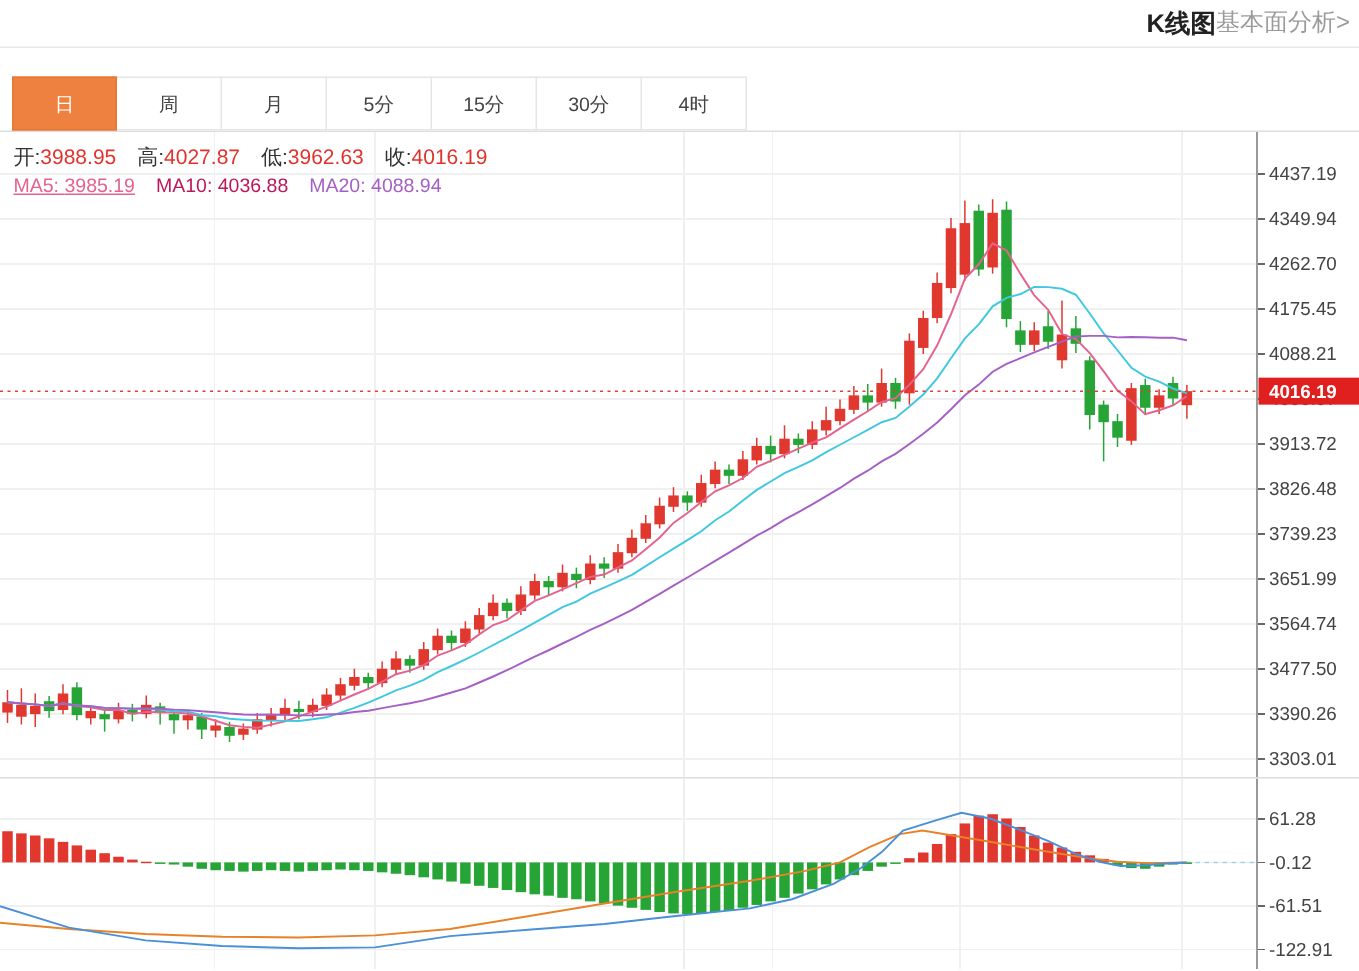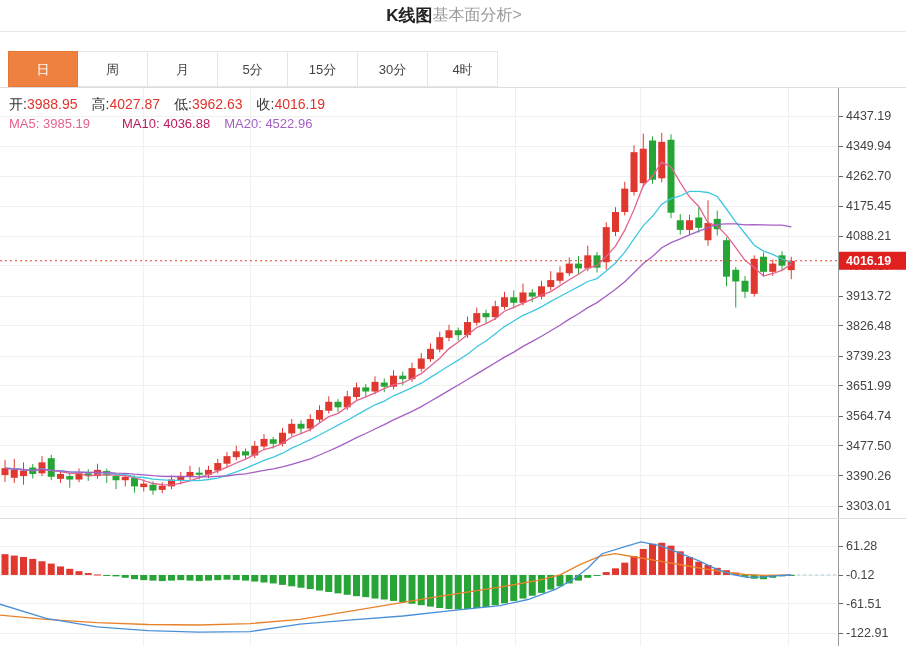--- a/index.html
+++ b/index.html
@@ -1,31 +1,31 @@
 <!DOCTYPE html>
 <html><head>
 <meta charset="utf-8">
 <style>
   html,body{margin:0;padding:0;background:#fff;}
   body{width:906px;height:647px;overflow:hidden;font-family:"Liberation Sans","DejaVu Sans",sans-serif;position:relative;}
-  .titlebar{height:32px;border-bottom:1px solid #e8e8e8;display:flex;justify-content:center;align-items:center;padding:0 6px 0 8px;box-sizing:border-box;}
+  .titlebar{height:32px;border-bottom:1px solid #e8e8e8;display:flex;justify-content:flex-end;align-items:center;padding:0 6px 0 8px;box-sizing:border-box;}
   .title{font-size:17px;font-weight:bold;color:#222;}
   .fa-link{font-size:16px;color:#9a9a9a;cursor:pointer;}
   .tabs{margin-top:19px;height:37px;display:flex;padding-left:8px;border-bottom:1px solid #ddd;box-sizing:border-box;background:#fff;}
   .tab{width:70px;height:36px;line-height:36px;text-align:center;font-size:13px;color:#444;background:#fff;border:1px solid #e5e5e5;border-left:none;box-sizing:border-box;cursor:pointer;}
   .tab:first-child{border-left:1px solid #e5e5e5;}
   .tab.active{background:#ee8040;border-color:#e87636;color:#fff;}
   .chart-wrap{position:relative;}
   svg{display:block;}
   svg text{font-family:"Liberation Sans","DejaVu Sans",sans-serif;}
   .legend1{position:absolute;top:8px;left:9px;font-size:14px;white-space:nowrap;}
   .legend1 .lbl{color:#333;}
   .legend1 .val{color:#e0332c;margin-right:14px;}
   .legend2{position:absolute;top:28px;left:9px;font-size:13px;white-space:nowrap;}
-  .legend2 .ma5{color:#e4638e;margin-right:32px;}
+  .legend2 .ma5{color:#e4638e;margin-right:14px;text-decoration:underline;}
   .legend2 .ma10{color:#be185d;margin-right:14px;}
   .legend2 .ma20{color:#a55fc5;}
   .legend3{position:absolute;top:5px;left:9px;font-size:12.5px;white-space:nowrap;}
   .legend3 .macd{color:#e05048;margin-right:14px;}
   .legend3 .diff{color:#4a90d9;margin-right:14px;}
   .legend3 .dea{color:#e8822a;}
 </style>
 </head>
 <body>
 
@@ -272,21 +272,21 @@
       <line x1="0" y1="172.76538115643012" x2="838" y2="172.76538115643012" stroke="#e0402e" stroke-dasharray="2,3"></line>
       <rect x="839" y="163.76538115643012" width="67" height="18" fill="#e01f1f"></rect>
       <text x="846" y="177.26538115643012" font-size="12.5" fill="#fff" font-weight="bold">4016.19</text>
       <line x1="838" y1="0" x2="838" y2="431" stroke="#999" shape-rendering="crispEdges"></line>
       <line x1="0" y1="430.5" x2="906" y2="430.5" stroke="#ddd" shape-rendering="crispEdges"></line>
     </svg>
   <div class="legend1">
     <span class="lbl">开:</span><span class="val">3988.95</span><span class="lbl">高:</span><span class="val">4027.87</span><span class="lbl">低:</span><span class="val">3962.63</span><span class="lbl">收:</span><span class="val">4016.19</span>
   </div>
   <div class="legend2">
-    <span class="ma5"><span>MA5:</span> <span>3985.19</span></span><span class="ma10"><span>MA10:</span> <span>4036.88</span></span><span class="ma20"><span>MA20:</span> <span>4522.96</span></span>
+    <span class="ma5"><span>MA5:</span> <span>3985.19</span></span><span class="ma10"><span>MA10:</span> <span>4036.88</span></span><span class="ma20"><span>MA20:</span> <span>4088.94</span></span>
   </div>
 </div>
 
 <div class="chart-wrap">
   <svg id="macd-svg" width="906" height="127">
       <line x1="143" y1="0" x2="143" y2="127" stroke="#f0f0f0" shape-rendering="crispEdges"></line>
       <line x1="250" y1="0" x2="250" y2="127" stroke="#f0f0f0" shape-rendering="crispEdges"></line>
       <line x1="456" y1="0" x2="456" y2="127" stroke="#f0f0f0" shape-rendering="crispEdges"></line>
       <line x1="515" y1="0" x2="515" y2="127" stroke="#f0f0f0" shape-rendering="crispEdges"></line>
       <line x1="640" y1="0" x2="640" y2="127" stroke="#f0f0f0" shape-rendering="crispEdges"></line>

